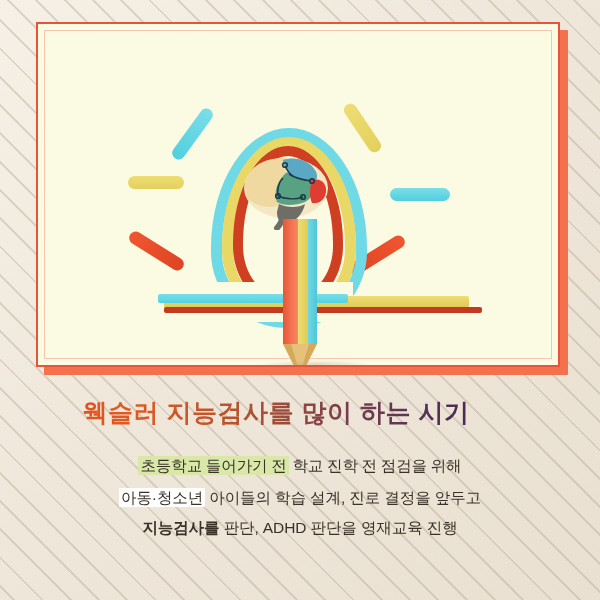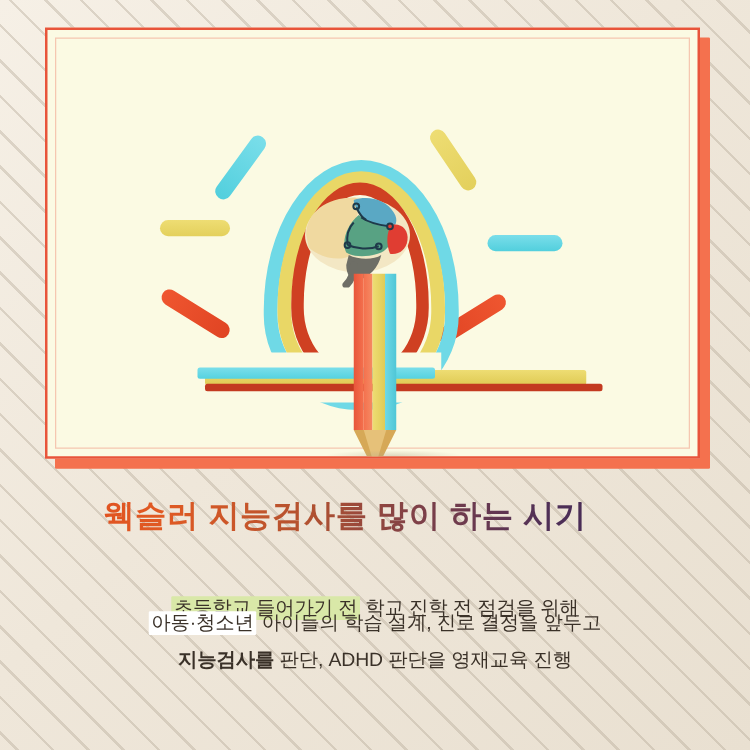--- a/index.html
+++ b/index.html
@@ -197,21 +197,21 @@
   
   .body-line {
     position: absolute;
     left: 0;
     width: 600px;
     text-align: center;
     font-size: 15.5px;
     color: #3a3128;
     letter-spacing: -0.1px;
   }
-  #line1 { top: 476px; }
+  #line1 { top: 456px; font-family: Liberation Serif, serif; }
   #line2 { top: 488px; }
   #line3 { top: 518px; }
 
   .hl-green {
     background: #d9e8a8;
     padding: 1px 2px;
     border-radius: 1px;
   }
   .hl-pink {
     background: #ffffff;

